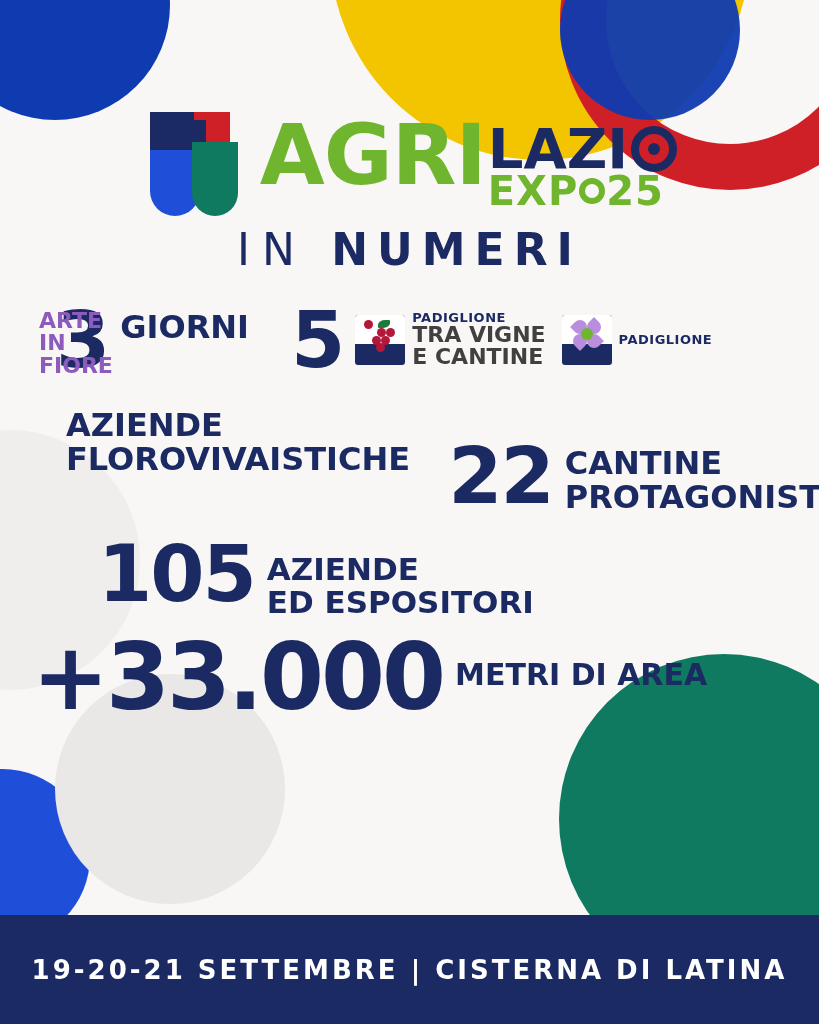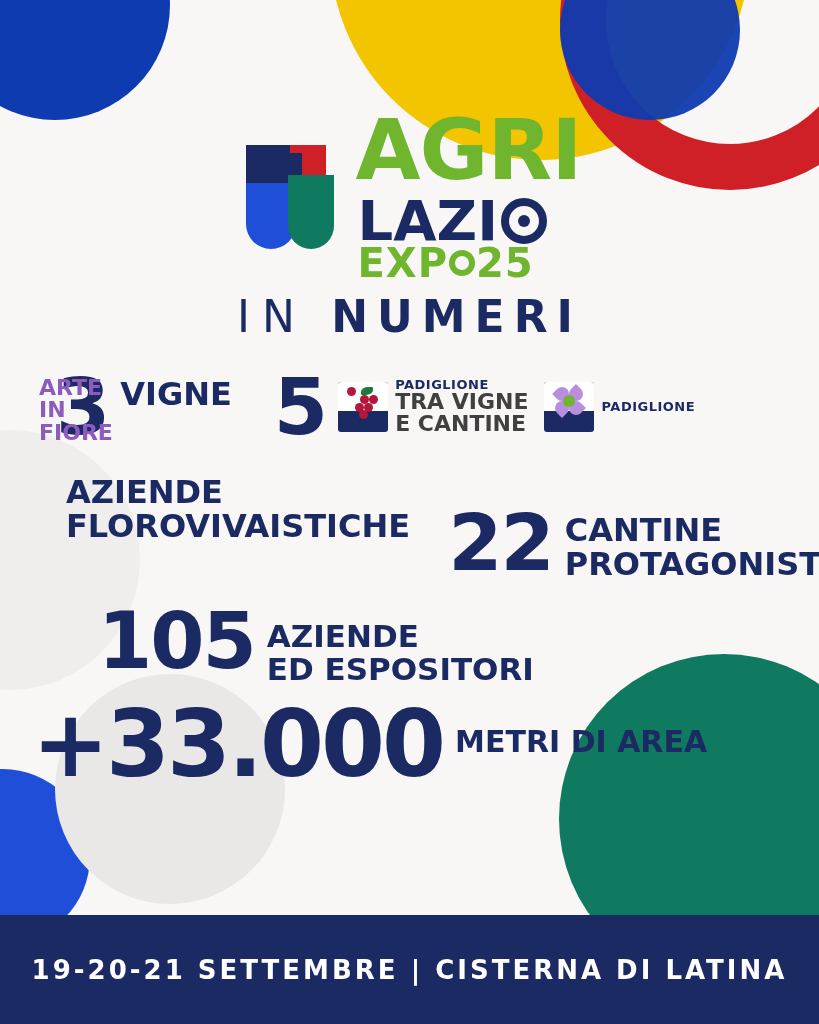--- a/index.html
+++ b/index.html
@@ -88,21 +88,21 @@
   .lm-yellow { left: 8px; top: 0; width: 36px; height: 40px; background: #f2c500; }
   .lm-red    { left: 52px; top: 0; width: 36px; height: 40px; background: #cf2027; }
   .lm-navy   { left: 8px; top: 0; width: 44px; height: 58px; background: #1b2a63;
                border-radius: 0 0 0 0; }
   .lm-blue   { left: 8px; top: 38px; width: 50px; height: 66px; background: #1f4fd8;
                border-radius: 0 0 26px 26px; }
   .lm-teal   { left: 50px; top: 30px; width: 46px; height: 74px; background: #0f7a5f;
                border-radius: 0 0 24px 24px; }
   .lm-navy2  { left: 38px; top: 8px; width: 26px; height: 52px; background: #1b2a63; }
 
-  .logo-text { display: flex; align-items: flex-start; flex-direction: column; }
+  .logo-text { display: flex; align-items: flex-start; }
   .agri {
     font-size: 84px;
     font-weight: 800;
     color: #6fb52e;
     letter-spacing: -1px;
     line-height: 0.92;
     font-family: "DejaVu Sans", sans-serif;
   }
   .lazio-block { display: flex; flex-direction: column; margin-left: 2px; padding-top: 6px; }
   .lazio {
@@ -384,21 +384,21 @@
       <span class="in">IN</span>
       <span>NUMERI</span>
     </div>
 
     <div class="stats">
 
       <div class="stat-row row1">
         <div class="stat">
           <div class="num">3</div>
           <div class="lbl">
-            <span class="l2">VIGNE</span>
+            <span class="l2">GIORNI</span>
           </div>
         </div>
 
         <div class="stat stat-b">
           <div class="num">5</div>
           <div>
             <div class="pavilions">
 
               <div class="pav">
                 <div class="pav-ico">

